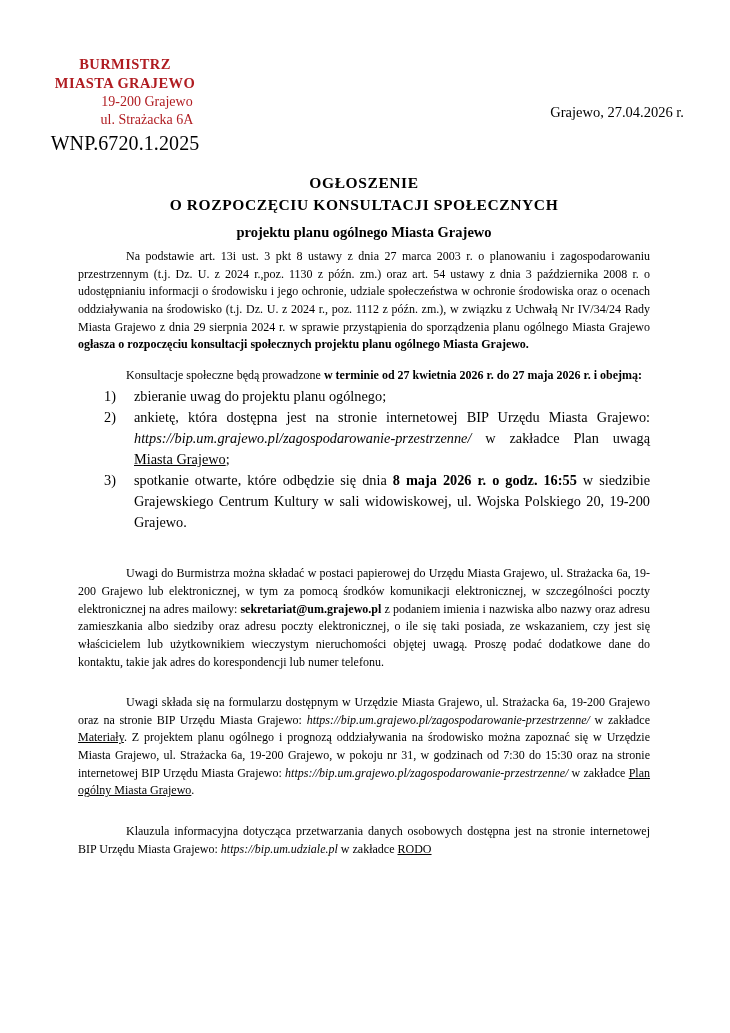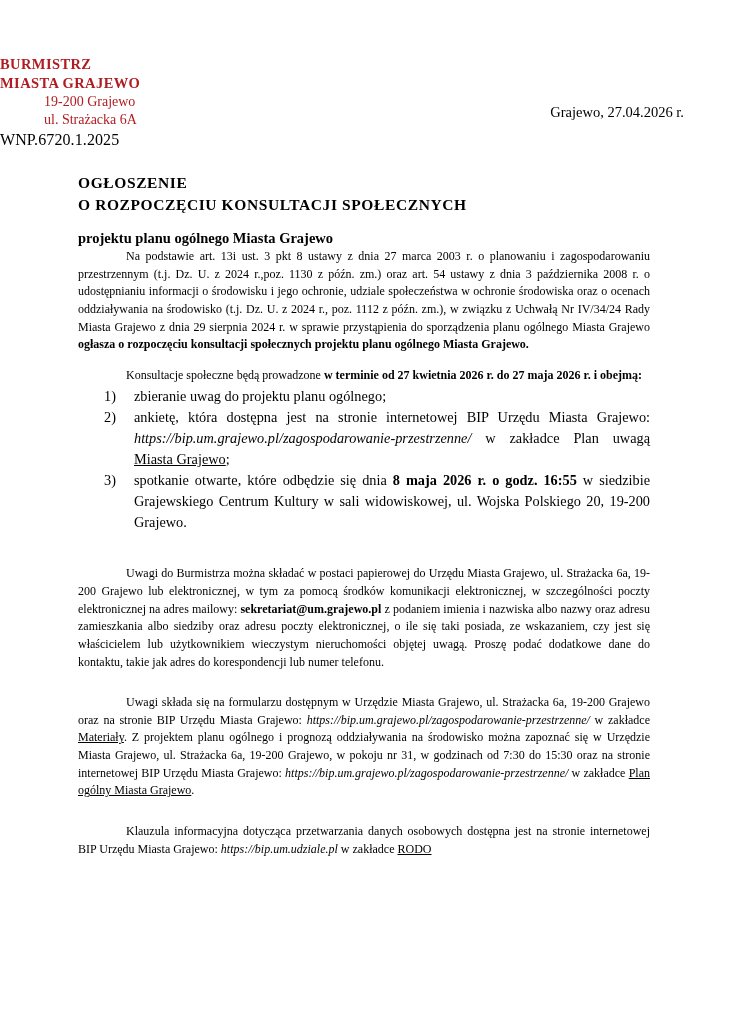--- a/index.html
+++ b/index.html
@@ -22,74 +22,74 @@
     box-sizing: border-box;
     padding: 0;
   }
 
   
   .letterhead {
     position: absolute;
     left: 0px;
     top: 55px;
     width: 250px;
-    text-align: left;
+    text-align: center;
     line-height: 1.30;
   }
   .lh-line {
     display: block;
     color: #b01c21;
     font-size: 14.5px;
   }
   .lh-line.strong {
     font-weight: bold;
     letter-spacing: 0.4px;
   }
   .lh-line.addr {
     font-weight: normal;
     font-size: 14px;
     padding-left: 44px;
   }
   .lh-ref {
     display: block;
     color: #000000;
-    font-size: 16px;
+    font-size: 20px;
     margin-top: 1px;
     letter-spacing: 0.1px;
   }
 
   .datestamp {
     position: absolute;
     right: 46px;
     top: 104px;
     font-size: 14.5px;
     white-space: nowrap;
     text-align: center;
   }
 
   
   .title-block {
     position: absolute;
     left: 78px;
     top: 172px;
     width: 572px;
-    text-align: left;
+    text-align: center;
   }
   .title-main {
     display: block;
     font-weight: bold;
     font-size: 15.5px;
     letter-spacing: 0.6px;
     line-height: 1.45;
   }
   .subtitle {
     display: block;
     font-weight: bold;
     font-size: 14.5px;
-    margin-top: 13px;
+    margin-top: 7px;
   }
 
   
   .body {
     position: absolute;
     left: 78px;
     top: 248px;
     width: 572px;
   }
   p.para {

